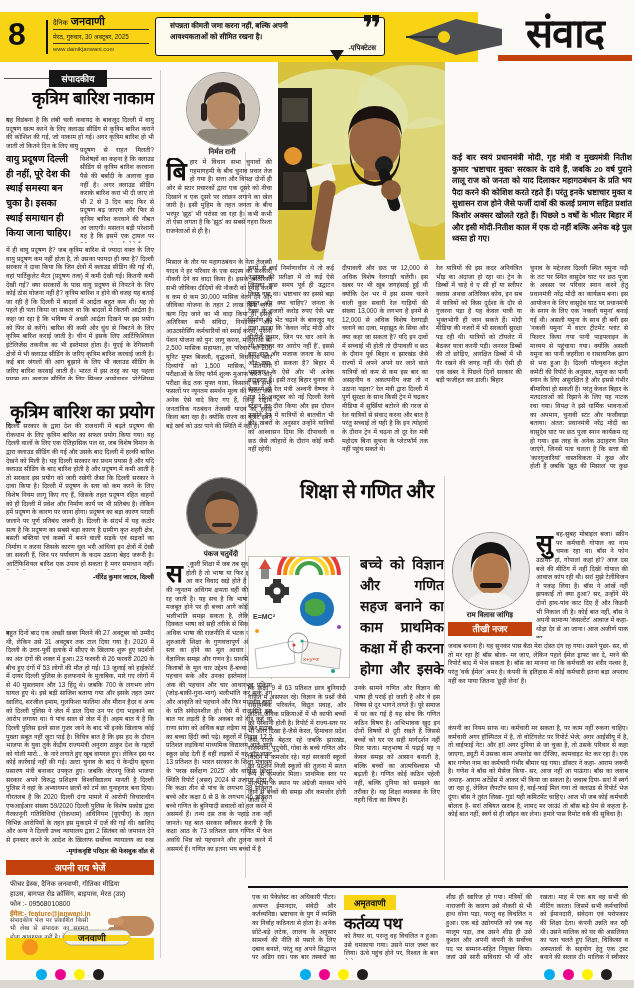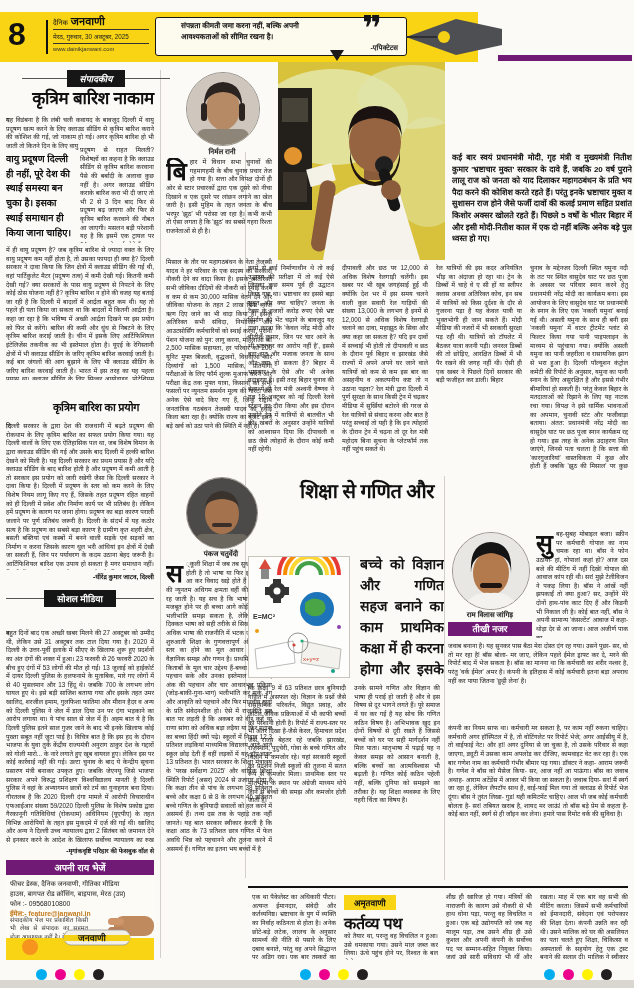--- a/index.html
+++ b/index.html
@@ -13,74 +13,72 @@
   .seclabel::before,.seclabel::after{content:"";flex:1;border-top:1px solid #555;}
   .seclabel span{background:#161616;color:#fff;font-weight:bold;font-size:9px;padding:2px 13px;white-space:nowrap;}
   .dropcap{float:left;font-size:25px;font-weight:bold;line-height:0.85;padding:3px 3px 0 0;color:#111;}
   .attrib{font-weight:bold;font-size:6.4px;text-align:right;color:#111;}
   .pullquote{font-size:9.5px;font-weight:bold;line-height:1.55;color:#0e0e0e;text-align:left;overflow:hidden;}
   .cphoto{border-radius:50%;overflow:hidden;border:1px solid #9a958d;background:#ddd;}
   .pcap{font-size:7px;font-weight:bold;text-align:center;color:#222;}
   .vline{position:absolute;width:1px;background:#d3d0ca;}
   .intro{font-weight:bold;text-align:justify;color:#141414;overflow:hidden;}
   .ylabel{display:inline-block;background:#f8d414;color:#111;font-weight:bold;font-size:8.5px;padding:2px 10px;}
-  .blkbar{background:#701a75;}
+  .blkbar{background:#c2410c;}
   .dot{display:inline-block;width:11px;height:11px;border-radius:50%;margin-right:8px;}
   .dc{background:#00aeef;}.dm{background:#ec008c;}.dy{background:#fff200;}.dk{background:#231f20;}
   .header-band{background:#f8d414;}
   .quote-bubble{background:#fdfbee;border:1.5px solid #1a1a1a;border-radius:3px;}
   .quote-tail{width:0;height:0;border-left:7px solid transparent;border-right:7px solid transparent;border-top:11px solid #1a1a1a;}
   svg text{font-family:"Liberation Sans",sans-serif;}
 </style>
 </head>
 <body>
 
 <div class="page">
 
   <div class="abs header-band" style="left:0;top:12px;width:478px;height:50px;"></div>
   <div class="abs" style="left:8px;top:16px;font-size:32px;font-weight:bold;color:#111;">8</div>
   <div class="abs" style="left:46px;top:20px;width:1.5px;height:34px;background:#111;"></div>
   <div class="abs" style="left:53px;top:16px;width:96px;">
     <div style="font-size:11px;color:#111;line-height:1;"><span style="font-size:7px;">दैनिक</span> <b>जनवाणी</b></div>
     <div style="border-top:1px solid #333;margin-top:2px;padding-top:2px;font-size:6.3px;color:#222;">मेरठ, गुरुवार, 30 अक्टूबर, 2025</div>
     <div style="border-top:1px solid #333;margin-top:2px;padding-top:2px;font-size:5.8px;color:#333;">www.dainikjanwani.com</div>
   </div>
-  <div class="abs quote-bubble" style="left:155px;top:17px;width:200px;height:31px;padding:3px 25px;">
+  <div class="abs quote-bubble" style="left:155px;top:17px;width:200px;height:31px;padding:3px 14px;">
     <span style="font-size:7.3px;font-weight:bold;line-height:1.5;color:#111;display:block;width:150px;">संपन्नता कीमती जमा करना नहीं, बल्कि अपनी आवश्यकताओं को सीमित रखना है।</span>
     <span class="abs" style="right:8px;bottom:3px;font-size:7px;font-weight:bold;color:#222;">-एपिक्टेटस</span>
   </div>
   <div class="abs quote-tail" style="left:330px;top:50px;"></div>
   <div class="abs" style="left:362px;top:8px;font-size:34px;color:#161616;font-weight:bold;">❞</div>
   <svg class="abs" style="left:404px;top:16px;" width="100" height="42" viewBox="0 0 100 42">
     <polygon points="2,21 52,3 98,13 98,29 52,39" fill="#4e4f53"></polygon>
     <circle cx="40" cy="21" r="6" fill="#f5d116"></circle>
     <line x1="2" y1="21" x2="33" y2="21" stroke="#2e2f33" stroke-width="2"></line>
   </svg>
+  <div class="abs" style="left:498px;top:4px;width:134px;font-size:40px;font-weight:bold;color:#131313;text-align:center;letter-spacing:-1px;">संवाद</div>
   <div class="abs blkbar" style="left:498px;top:55px;width:134px;height:6px;"></div>
 
   <div class="vline" style="left:160px;top:70px;height:888px;"></div>
   <div class="vline" style="left:245px;top:152px;height:726px;"></div>
   <div class="vline" style="left:444px;top:476px;height:404px;"></div>
 
-  <div class="abs seclabel" style="left:22px;top:70px;width:148px;font-style:italic;">
+  <div class="abs seclabel" style="left:4px;top:70px;width:148px;">
       <span>संपादकीय</span>
     </div>
   <div class="abs headline" style="left:6px;top:86px;width:148px;font-size:17px;text-align:right;white-space:nowrap;">कृत्रिम बारिश नाकाम</div>
   <div class="abs bt bt-bold-first" style="left:6px;top:116px;width:148px;height:34px;">यह विडंबना है कि लंबी चली कवायद के बावजूद दिल्ली में वायु प्रदूषण खत्म करने के लिए क्लाउड सीडिंग से कृत्रिम बारिश कराने की कोशिश की गई, जो नाकाम हो गई। अगर कृत्रिम बारिश हो भी जाती तो कितने दिन के लिए वायु</div>
   <div class="abs pullquote" style="left:6px;top:152px;width:68px;height:88px;">वायु प्रदूषण दिल्ली ही नहीं, पूरे देश की स्थाई समस्या बन चुका है। इसका स्थाई समाधान ही किया जाना चाहिए। कृत्रिम बारिश जैसे टोटकों से कुछ नहीं होना।</div>
   <div class="abs bt" style="left:80px;top:146px;width:74px;height:97px;">प्रदूषण से राहत मिलती? विशेषज्ञों का कहना है कि क्लाउड सीडिंग से कृत्रिम बारिश करवाना पैसे की बर्बादी के अलावा कुछ नहीं है। अगर क्लाउड सीडिंग कराके बारिश करा भी दी जाए तो भी 2 से 3 दिन बाद फिर से प्रदूषण बढ़ जाएगा और फिर से कृत्रिम बारिश करवाने की नौबत आ जाएगी। मसलन बड़ी परेशानी यह है कि इसमें एक ट्रायल पर 64 लाख रुपये खर्च होते हैं। अब तक 5 ट्रायल कराए जा चुके हैं। यानी कुल 3.20 करोड़ रुपये खर्च हो चुके हैं, जो बेकार ही हो गए। सवाल यह भी है कि क्या केवल दिल्ली</div>
   <div class="abs bt" style="left:6px;top:246px;width:148px;height:134px;">में ही वायु प्रदूषण है? जब कृत्रिम बारिश से ज्यादा वक्त के लिए वायु प्रदूषण कम नहीं होता है, तो उसका फायदा ही क्या है? दिल्ली सरकार ने दावा किया कि जिन क्षेत्रों में क्लाउड सीडिंग की गई थी, वहां पार्टिकुलेट मैटर (प्रदूषण तत्व) में कमी देखी गई। कितनी कमी देखी गई? क्या सरकारों के पास वायु प्रदूषण से निपटने के लिए कोई ठोस योजना नहीं है? कृत्रिम बारिश न होने की वजह यह बताई जा रही है कि दिल्ली में बादलों में आर्द्रता बहुत कम थी। यह तो पहले ही पता किया जा सकता था कि बादलों में कितनी आर्द्रता है। कहा जा रहा है कि भविष्य में अच्छी आर्द्रता दिखने पर इस प्रयोग को फिर से करेंगे। बारिश की कमी और धुंध से निबटने के लिए कृत्रिम बारिश कराई जाती है। चीन में इसके लिए आर्टिफिशियल इंटेलिजेंस तकनीक का भी इस्तेमाल होता है। यूएई के रेगिस्तानी क्षेत्रों में भी क्लाउड सीडिंग के जरिए कृत्रिम बारिश करवाई जाती है। कई बार जंगलों की आग बुझाने के लिए भी क्लाउड सीडिंग के जरिए बारिश करवाई जाती है। भारत में इस तरह का यह पहला प्रयास था। क्लाउड सीडिंग के लिए सिल्वर आयोडाइड, पोटेशियम आयोडाइड और नमक जैसे पदार्थों के बेहद सूक्ष्म कण वातावरण में छोड़े जाते हैं। वायु प्रदूषण स्थाई समस्या बन चुकी है। इसका स्थाई समाधान ही किया जाना चाहिए। कृत्रिम बारिश जैसे टोटके नहीं।</div>
 
-  <div class="abs headline" style="left:22px;top:399px;width:148px;font-size:11px;text-align:center;white-space:nowrap;">कृत्रिम बारिश का प्रयोग</div>
+  <div class="abs headline" style="left:8px;top:399px;width:148px;font-size:18px;text-align:center;white-space:nowrap;">कृत्रिम बारिश का प्रयोग</div>
   <div class="abs bt bt-bold-first" style="left:6px;top:422px;width:148px;height:148px;">दिल्ली सरकार के द्वारा देश की राजधानी में बढ़ते प्रदूषण की रोकथाम के लिए कृत्रिम बारिश का सफल प्रयोग किया गया। यह दिल्ली वालों के लिए एक ऐतिहासिक पल था, जब विशेष विमान के द्वारा क्लाउड सीडिंग की गई और उसके बाद दिल्ली में हल्की बारिश देखने को मिली है। यह दिल्ली सरकार का प्रथम प्रयास है और यदि क्लाउड सीडिंग के बाद बारिश होती है और प्रदूषण में कमी आती है तो सरकार इस प्रयोग को जारी रखेगी जैसा कि दिल्ली सरकार ने दावा किया है। दिल्ली में प्रदूषण के स्तर को कम करने के लिए विशेष नियम लागू किए गए हैं, जिसके तहत प्रदूषण रहित वाहनों को ही दिल्ली में प्रवेश और निर्माण कार्य पर भी प्रतिबंध है। लेकिन हमें प्रदूषण के कारण पर जाना होगा। प्रदूषण का बड़ा कारण पराली जलाने पर पूर्ण प्रतिबंध जरूरी है। दिल्ली के संदर्भ में यह कठोर सत्य है कि प्रदूषण का सबसे बड़ा कारण है ग्रामीण कृत शहरी क्षेत्र, बसती बस्तियां एवं कस्बों में बनने वाली सड़कें एवं सड़कों का निर्माण न करना जिसके कारण धूल भरी आंधियां इन क्षेत्रों में देखी जा सकती हैं, जिन पर पर्यावरण के कदम उठाना बेहद जरूरी है। आर्टिफिशियल बारिश एक उपाय हो सकता है मगर समाधान नहीं। दिल्ली में इस अनूठी पहल के सफल प्रयोग के लिए दिल्ली सरकार का स्वागत किया जाना चाहिए। पर्यावरण विशेषज्ञों की अलग-अलग राय है। उनका कहना है कि प्रदूषण कम करने के में इससे बहुत ज्यादा सफलता नहीं मिलने वाली है।</div>
   <div class="abs attrib" style="left:6px;top:572px;width:148px;">-धीरेंद्र कुमार जाटव, दिल्ली</div>
 
-  <div class="abs seclabel" style="left:6px;top:590px;width:148px;">
-      <span>सोशल मीडिया</span>
-    </div>
   <div class="abs bt bt-bold-first" style="left:6px;top:629px;width:148px;height:216px;">बहुत दिनों बाद एक अच्छी खबर मिलने की 27 अक्टूबर को उम्मीद थी, लेकिन उसे 31 अक्टूबर तक टाल दिया गया है। 2020 में दिल्ली के उत्तर-पूर्वी इलाके में सीएए के खिलाफ शुरू हुए प्रदर्शनों का अंत दंगों की शक्ल में हुआ। 23 फरवरी से 26 फरवरी 2020 के बीच हुए दंगों में 53 लोगों की मौत हो गई। 13 जुलाई को हाईकोर्ट में दायर दिल्ली पुलिस के हलफनामे के मुताबिक, मारे गए लोगों में से 40 मुसलमान और 13 हिंदू थे। जबकि 700 के लगभग लोग घायल हुए थे। इसे बड़ी साजिश बताया गया और इसके तहत उमर खालिद, शरजील इमाम, गुलफिशा फातिमा और मीरान हैदर व अन्य को दिल्ली पुलिस ने जेल में डाल दिया उन पर दंगा भड़काने का आरोप लगाया था। ये पांच साल से जेल में हैं। अहम बात ये है कि दिल्ली पुलिस इतने साल गुजर जाने के बाद भी इनके खिलाफ कोई पुख्ता सबूत नहीं जुटा पाई है। विचित्र बात है कि इस हद के दौरान भाजपा के युवा तुर्क केंद्रीय राज्यमंत्री अनुराग ठाकुर देश के गद्दारों को गोली मारो... के नारे लगाते हुए खूब वायरल हुए। लेकिन इस पर कोई कार्रवाई नहीं की गई। उल्टा चुनाव के बाद ये केन्द्रीय सूचना प्रसारण मंत्री बनाकर उपकृत हुए। जबकि जेएनयू जिसे भाजपा सरकार अपने विरुद्ध प्रशिक्षण विश्वविद्यालय मानती है दिल्ली पुलिस ने वहां के अभ्यागमन छात्रों को टर्म का गुनाहगार बना दिया। गौरतलब है कि 2020 दिल्ली दंगा मामले में आरोपी विचाराधीन एफआईआर संख्या 59/2020 दिल्ली पुलिस के विशेष प्रकोष्ठ द्वारा गैरकानूनी गतिविधियां (रोकथाम) अधिनियम (यूएपीए) के तहत विभिन्न आरोपियों के तहत इस मुकदमे में दर्ज की गई थी। खालिद और अन्य ने दिल्ली उच्च न्यायालय द्वारा 2 सितंबर को जमानत देने से इनकार करने के आदेश के खिलाफ सर्वोच्च न्यायालय का रुख किया है। अब सुप्रीम ने इन जमानत याचिकाओं पर सुनवाई 31 अक्टूबर तक के लिए टाल दी है। अदालत ने इन जमानत याचिकाओं पर दिल्ली पुलिस द्वारा जवाब न देने पर कड़ी आपत्ति जताते हुए फटकार लगाई है। अब देखना यह है कि 31 अक्टूबर को इनकी जमानत को लेकर जस्टिस कुमार क्या आदेश सुनाते हैं।</div>
   <div class="abs attrib" style="left:6px;top:846px;width:148px;">-मृगांकवृष्टि परिहार की फेसबुक वॉल से</div>
 
   <div class="abs" style="left:6px;top:860px;width:148px;height:100px;background:#fcfbf6;">
     <div class="blkbar" style="height:15px;color:#fff;font-size:9.5px;font-weight:bold;text-align:center;line-height:15px;">अपनी राय भेजें</div>
     <div style="padding:4px 4px 0 4px;font-size:6.8px;line-height:1.45;color:#222;">
       <div>फीचर डेस्क, दैनिक जनवाणी, गीतिका मीडिया</div>
       <div>हाउस, बागपत रोड क्रॉसिंग, बाइपास, मेरठ (उप्र)</div>
       <div>फोन :- 09568010800</div>
       <div style="font-weight:bold;color:#c47a1e;">ईमेल:- feature@janwani.in</div>

